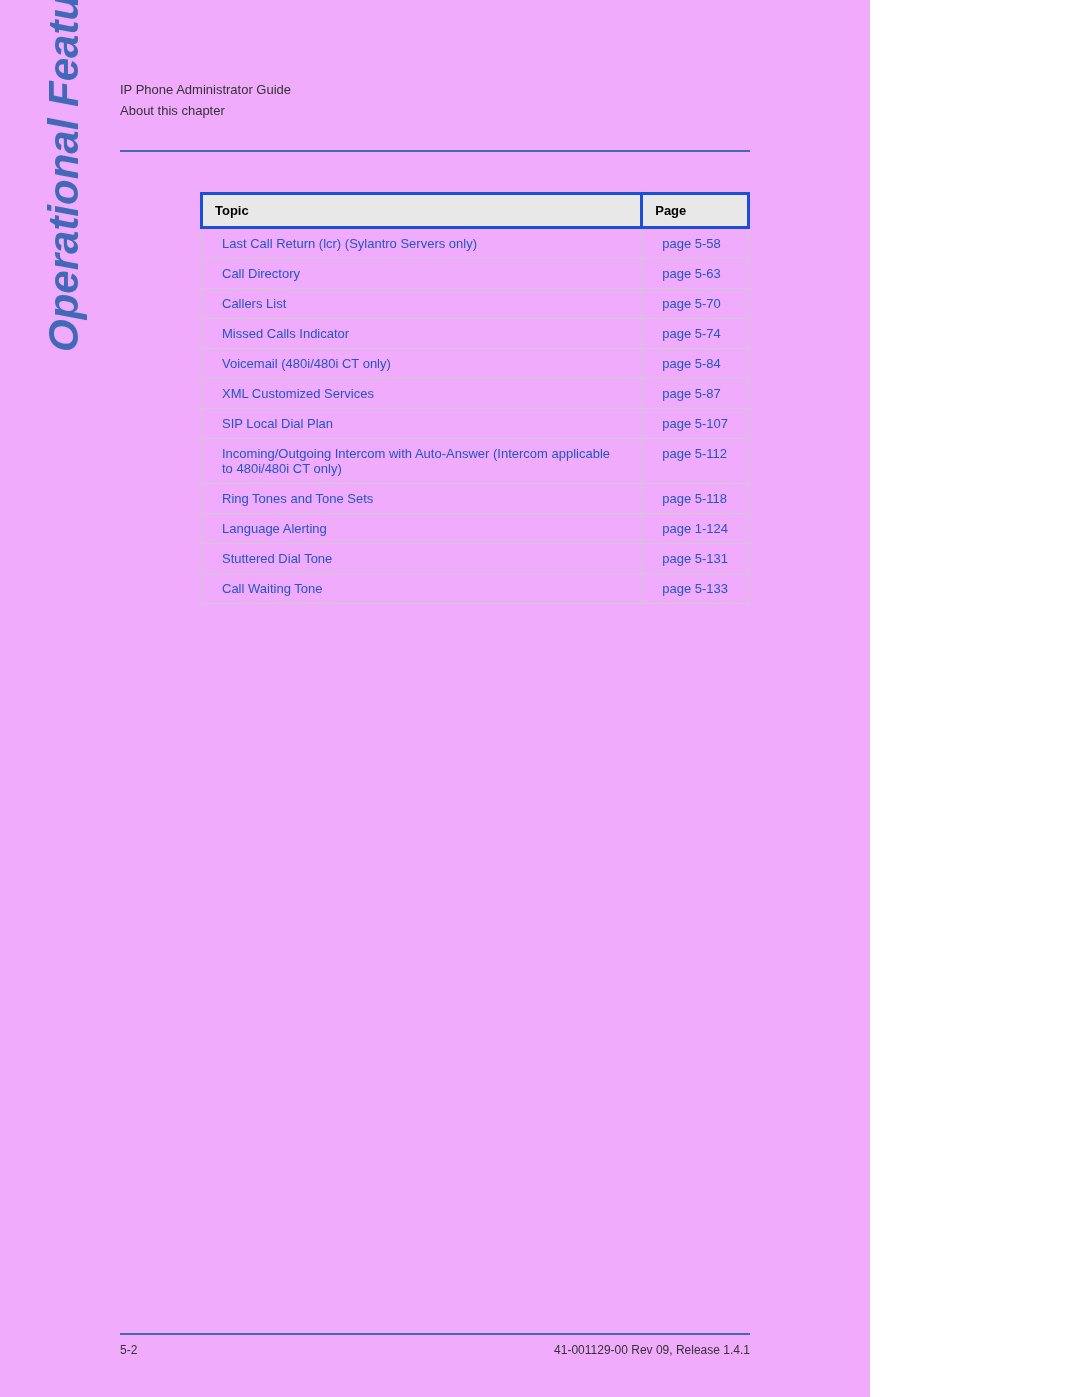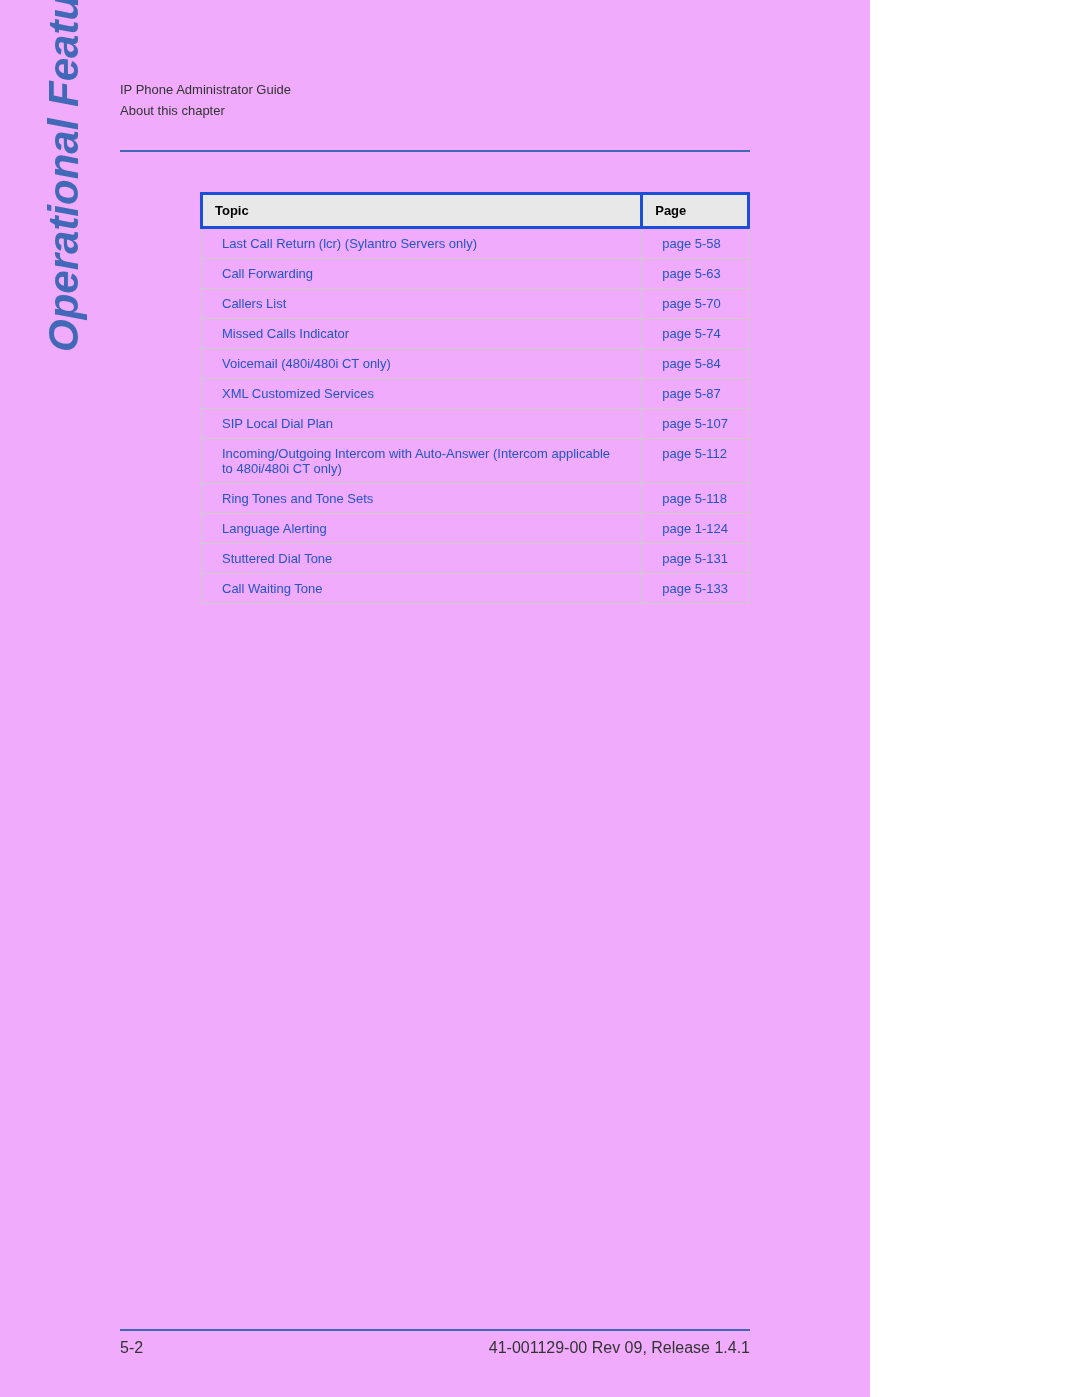--- a/index.html
+++ b/index.html
@@ -118,21 +118,21 @@
 
     .footer-divider {
       height: 2px;
       background: #4169b8;
       margin-bottom: 8px;
     }
 
     .footer-content {
       display: flex;
       justify-content: space-between;
-      font-size: 16px;
+      font-size: 12px;
       color: #333;
       align-items: center;
     }
   </style>
 </head>
 <body>
 
 <div class="page-container">
 
   <div class="header-area">
@@ -154,21 +154,21 @@
             <th class="">Topic</th>
             <th class="page-col">Page</th>
           </tr>
         </thead>
         <tbody id="table-body">
         <tr>
               <td class="topic-cell">Last Call Return (lcr) (Sylantro Servers only)</td>
               <td class="page-cell">page 5-58</td>
             </tr>
             <tr>
-              <td class="topic-cell">Call Forwarding</td>
+              <td class="topic-cell">Call Directory</td>
               <td class="page-cell">page 5-63</td>
             </tr>
             <tr>
               <td class="topic-cell">Callers List</td>
               <td class="page-cell">page 5-70</td>
             </tr>
             <tr>
               <td class="topic-cell">Missed Calls Indicator</td>
               <td class="page-cell">page 5-74</td>
             </tr>

